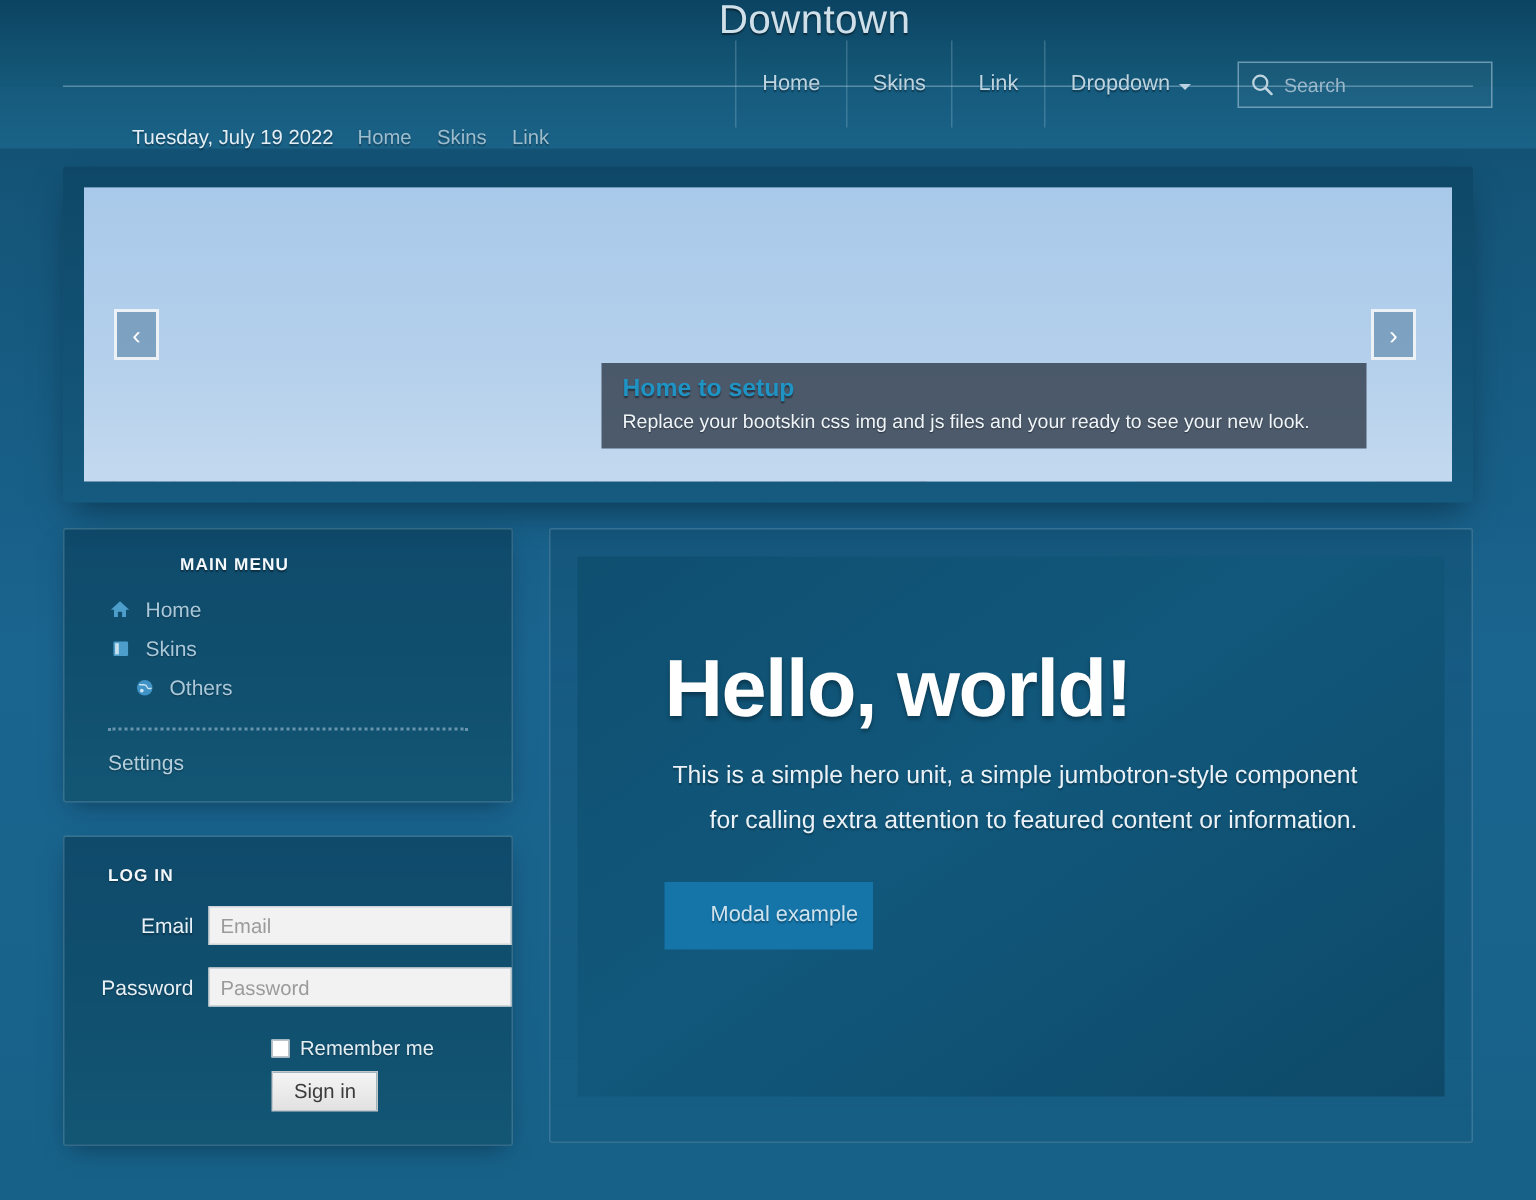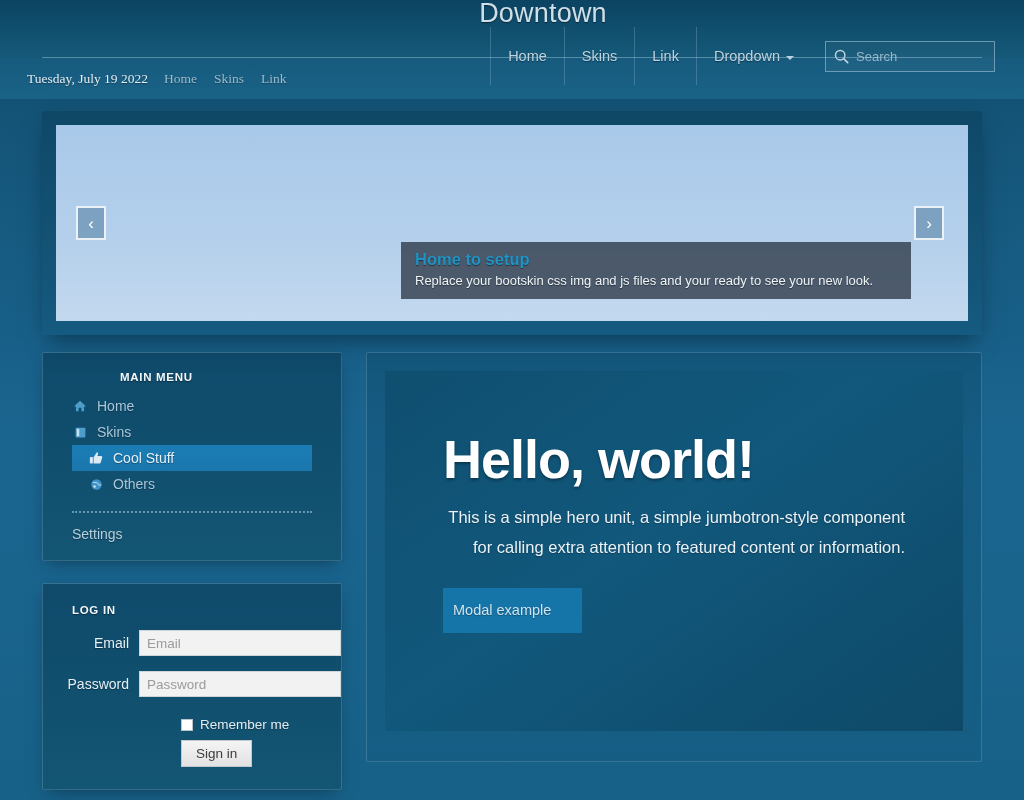--- a/index.html
+++ b/index.html
@@ -103,26 +103,25 @@
     font-size: 13px;
     font-family: "Liberation Sans", sans-serif;
     height: 100%;
   }
   .search-input::placeholder { color: #9ab6c8; }
 
   
   .subbar {
     height: 41px;
     display: flex;
-    align-items: center;
-    padding-left: 27px;
+    align-items: flex-end;
+    padding-left: 88px;
     background: linear-gradient(180deg, #165b7e 0%, #196casdf 100%);
     background: linear-gradient(180deg, #165b7e 0%, #1a6display 100%);
     background: linear-gradient(180deg, #165b7e 0%, #1a6287 100%);
-    font-family: Liberation Serif, serif;
   }
   .subbar-date {
     font-size: 13.5px;
     color: #e3eef5;
     margin-right: 16px;
     text-shadow: 0 1px 1px rgba(0,0,0,.35);
     white-space: nowrap;
   }
   .subbar-link {
     font-size: 13.5px;
@@ -377,21 +376,21 @@
   .modal-btn {
     display: inline-block;
     width: 139px;
     padding: 13px 10px;
     background: #1574a8;
     border: none;
     color: #cfe3ef;
     font-size: 14.5px;
     font-family: "Liberation Sans", sans-serif;
     line-height: 19px;
-    text-align: left;
+    text-align: right;
     cursor: pointer;
     text-shadow: 0 1px 1px rgba(0,0,0,.3);
   }
 </style>
 </head>
 <body>
 
 <div class="navbar">
   <div class="brand">Downtown</div>
 
@@ -530,31 +529,20 @@
             <span class="mi-icon">
               <svg width="13" height="13" viewBox="0 0 16 16">
                 <rect x="2" y="2" width="12" height="12" rx="1" fill="#4e9ecb"></rect>
                 <rect x="3.4" y="3.4" width="3" height="9.2" fill="#c9e2f0"></rect>
               </svg>
             </span>
             <span>Skins</span>
           </a>
         </li>
         <li>
-          <a class="menu-item active">
-            <span class="mi-icon">
-              <svg width="14" height="14" viewBox="0 0 16 16">
-                <rect x="1" y="7" width="3.4" height="7.2" fill="#dceaf4"></rect>
-                <path d="M5.2 14.2 V7 L9 1.4 C10.4 1.6 10.6 2.8 10.2 4 L9.6 5.8 H14 C15 5.8 15.4 6.8 15 7.6 L13.4 13.2 C13.2 13.9 12.6 14.2 12 14.2 Z" fill="#dceaf4"></path>
-              </svg>
-            </span>
-            <span>Cool Stuff</span>
-          </a>
-        </li>
-        <li>
           <a class="menu-item sub">
             <span class="mi-icon">
               <svg width="13" height="13" viewBox="0 0 16 16">
                 <circle cx="8" cy="8" r="6.4" fill="#3f93c6"></circle>
                 <path d="M3.4 5.2 C5.5 6.2 6.6 5 8.6 5.8 C10.2 6.4 9.4 8 10.8 8.6 C12 9.1 12.6 8.2 13.6 8.6" stroke="#cfe6f3" stroke-width="1.1" fill="none"></path>
                 <circle cx="5.6" cy="10.4" r="1.5" fill="#cfe6f3"></circle>
               </svg>
             </span>
             <span>Others</span>
           </a>

